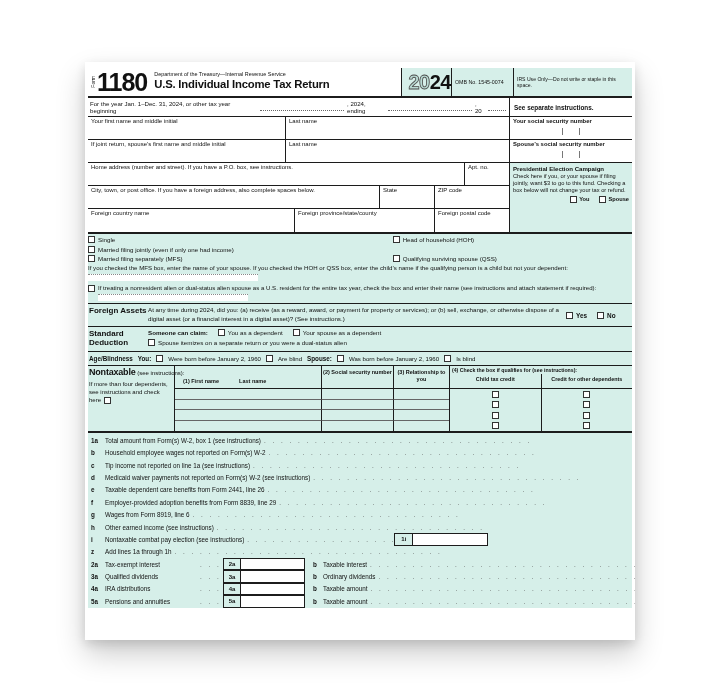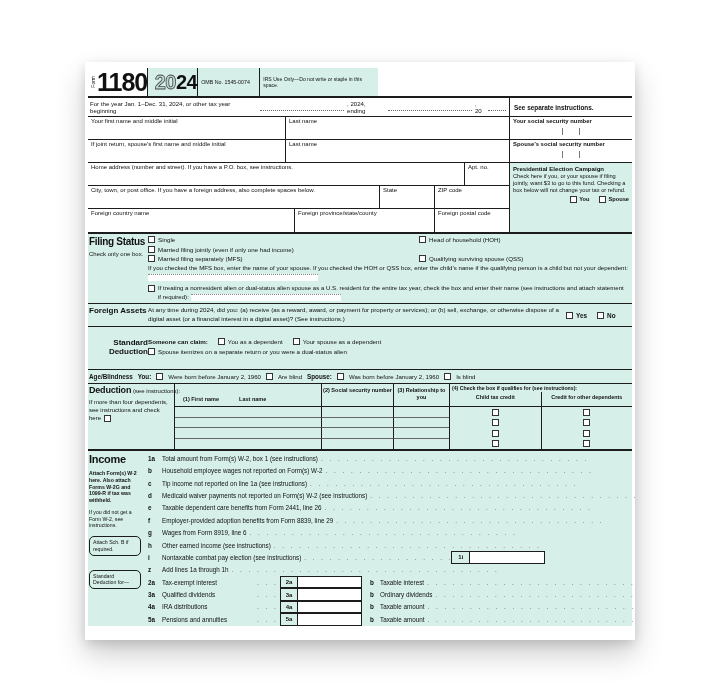--- a/index.html
+++ b/index.html
@@ -69,21 +69,21 @@
   .fs-grid{display:grid;grid-template-columns:56% 44%;row-gap:2.5px;font-size:6.2px;}
   .opt{display:flex;align-items:center;gap:3px;}
   .fs-note{font-size:6.1px;line-height:1.4;margin-top:2px;padding-right:4px;}
   .nra{display:flex;gap:3px;margin-top:3px;font-size:6.1px;line-height:1.4;padding-right:4px;}
   .nra .cb{margin-top:1px;}
   
   .da{display:flex;border-top:1.5px solid var(--ink);padding:2px 0;}
   .block-h{width:60px;font-weight:800;font-size:8px;line-height:1.15;padding-left:1px;}
   .da-text{flex:1;font-size:6.2px;line-height:1.45;padding-right:6px;}
   .da-yn{width:66px;display:flex;align-items:center;gap:10px;font-weight:bold;font-size:6.4px;}
-  .sd{display:flex;border-top:1.5px solid var(--ink);padding:11px 0;text-align:right;}
+  .sd{display:flex;border-top:1.5px solid var(--ink);padding:2px 0;}
   .sd-right{flex:1;font-size:6.2px;}
   .sd-row{display:flex;align-items:center;gap:10px;margin-bottom:3px;}
   .sd-claim{font-weight:800;}
   .ab{border-top:1.5px solid var(--ink);padding:3px 0 3px 1px;font-size:6.1px;display:flex;
     align-items:center;gap:5px;white-space:nowrap;}
   .ab b{font-size:6.3px;}
   
   .dep{border-top:1.5px solid var(--ink);position:relative;height:66px;}
   .dep-head{position:absolute;top:1px;left:1px;font-size:6px;}
   .dep-head b{font-size:9px;font-weight:800;letter-spacing:-0.2px;}
@@ -137,20 +137,24 @@
 </head>
 <body>
 
 <div class="sheet">
 
   <div class="hdr">
     <div class="hdr-form">
         <span>Form</span>
       </div>
     <div class="hdr-num">1180</div>
+    <div class="hdr-mid">
+      <div class="hdr-dept">Department of the Treasury—Internal Revenue Service</div>
+      <div class="hdr-title">U.S. Individual Income Tax Return</div>
+    </div>
     <div class="hdr-year"><span class="yr-outline">20</span><span>24</span></div>
     <div class="hdr-omb">OMB No. 1545-0074</div>
     <div class="hdr-irs">IRS Use Only—Do not write or staple in this space.</div>
   </div>
 
   <div class="yrow">
     <div class="yrow-left">
       <span>For the year Jan. 1–Dec. 31, 2024, or other tax year beginning</span>
       <span class="blank b1"></span>
       <span>, 2024, ending</span>
@@ -212,24 +216,20 @@
           <span class="opt">
               <span class="cb"></span>
               <span>Spouse</span>
             </span>
         </div>
       </div>
     </div>
   </div>
 
   <div class="fs sec">
-    <div class="fs-left">
-      <div class="fs-h">Filing Status</div>
-      <div class="fs-n">Check only one box.</div>
-    </div>
     <div class="fs-right">
       <div class="fs-grid">
         <span class="opt">
             <span class="cb"></span>
             <span>Single</span>
           </span>
         <span class="opt">
             <span class="cb"></span>
             <span>Head of household (HOH)</span>
           </span>
@@ -308,21 +308,21 @@
     <span>Are blind</span>
     <b>Spouse:</b>
     <span class="cb"></span>
     <span>Was born before January 2, 1960</span>
     <span class="cb"></span>
     <span>Is blind</span>
   </div>
 
   <div class="dep sec">
     <div class="dep-head">
-      <b>Deduction</b>
+      <b>Nontaxable</b>
       <span>(see instructions):</span>
     </div>
     <div class="dep-margin">
       <span>If more than four dependents, see instructions and check here</span><span class="cb"></span>
     </div>
     <div class="dep-table">
       <div class="dh">
         <div class="dh-name">
           <span>(1) First name</span>
           <span>Last name</span>
@@ -378,27 +378,20 @@
             <span class="cb"></span>
           </div>
         <div class="d-cod">
             <span class="cb"></span>
           </div>
       </div>
     </div>
   </div>
 
   <div class="inc sec">
-    <div class="inc-left">
-      <div class="inc-h">Income</div>
-      <div class="inc-note1">Attach Form(s) W-2 here. Also attach Forms W-2G and 1099-R if tax was withheld.</div>
-      <div class="inc-note2">If you did not get a Form W-2, see instructions.</div>
-      <div class="roundbox rb1">Attach Sch. B if required.</div>
-      <div class="roundbox rb2">Standard Deduction for—</div>
-    </div>
     <div class="inc-right">
       <div class="irow">
         <span class="inum">1a</span>
         <span class="itext">Total amount from Form(s) W-2, box 1 (see instructions)</span>
         <span class="dots"></span>
 
       </div>
       <div class="irow">
         <span class="inum">b</span>
         <span class="itext">Household employee wages not reported on Form(s) W-2</span>

